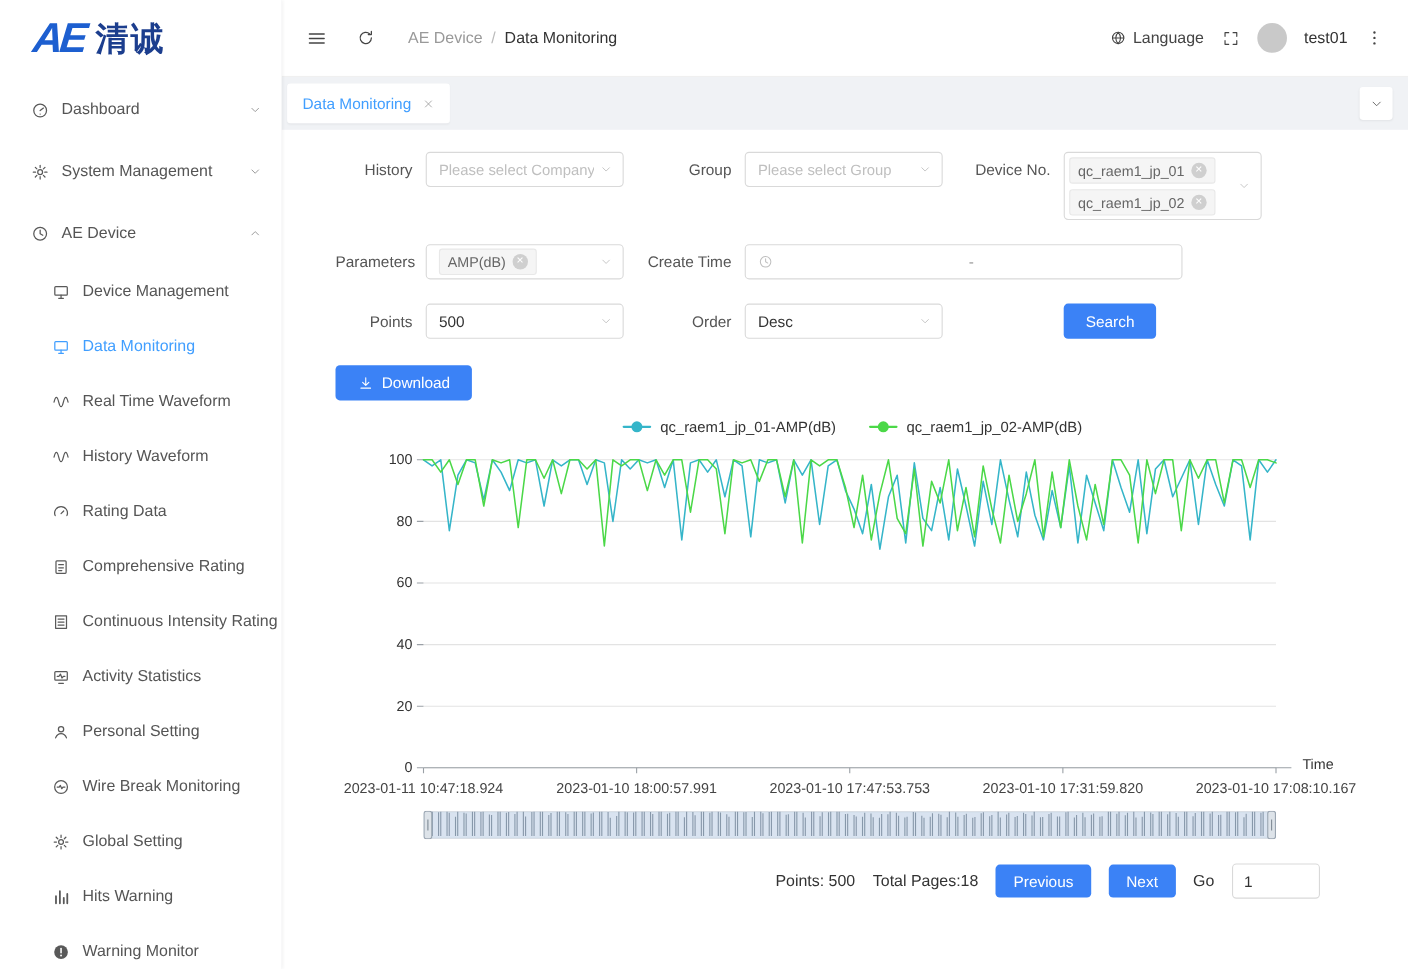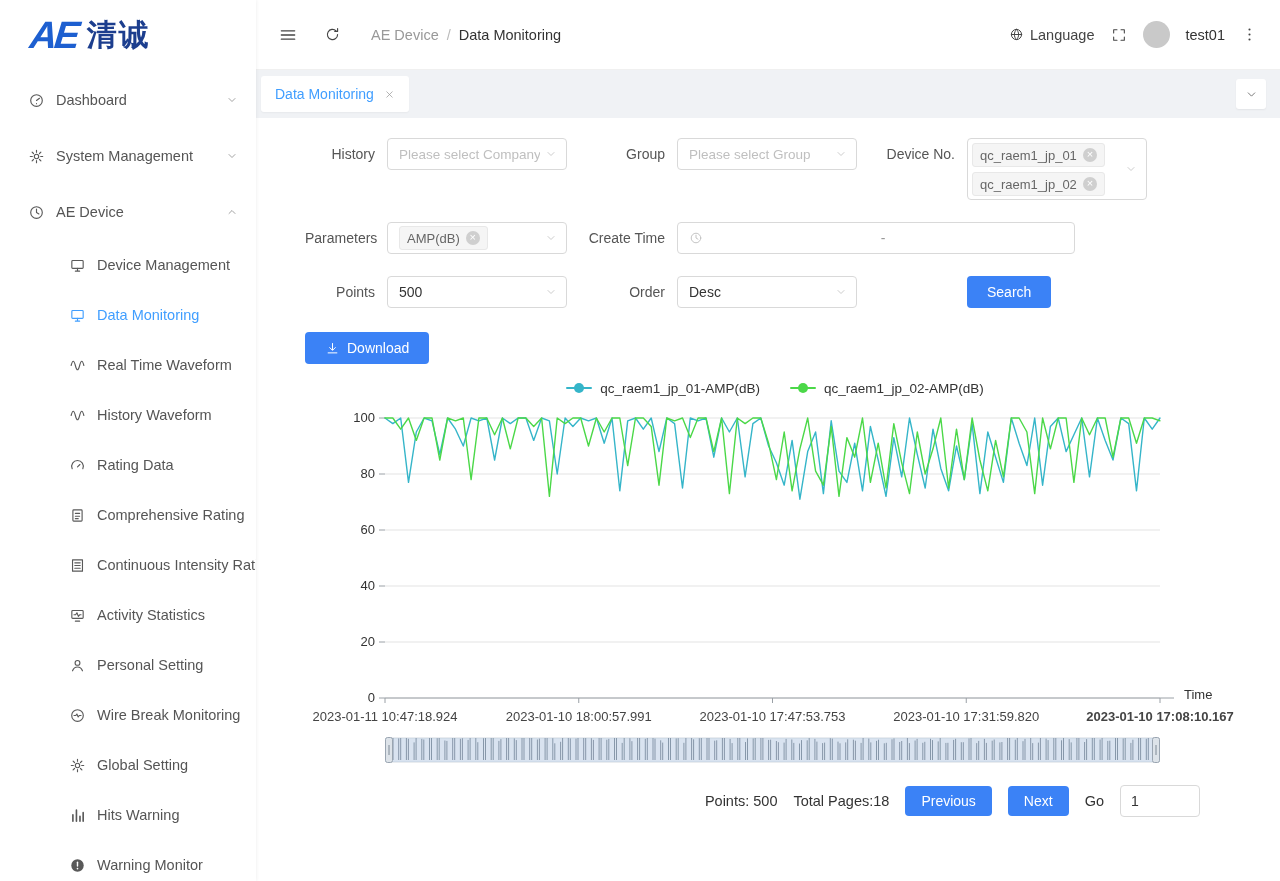--- a/index.html
+++ b/index.html
@@ -11,21 +11,21 @@
   
   .sidebar { width:256px; background:#fff; flex-shrink:0; box-shadow:1px 0 3px rgba(0,0,0,.05); z-index:3; overflow:hidden; }
   .logo { height:70px; display:flex; align-items:center; padding-left:30px; gap:10px; }
   .logo-ae { font-size:38px; font-weight:900; font-style:italic; color:#1d5fd0; letter-spacing:-3px; transform:skewX(-6deg); }
   .logo-cn { font-size:30px; font-weight:700; color:#1c3e8e; letter-spacing:2px; }
   .menu { padding-top:2px; }
   .menu-item { height:56px; display:flex; align-items:center; padding:0 18px 0 28px; color:#555; font-size:14.5px; cursor:pointer; }
   .menu-item .mi-icon { margin-right:11px; color:#595959; display:flex; }
   .menu-item .mi-label { flex:1; white-space:nowrap; }
   .menu-item .mi-chev { color:#8c8c8c; display:flex; }
-  .sub-item { height:50px; padding-left:69px; }
+  .sub-item { height:50px; padding-left:47px; }
   .menu-item.active, .menu-item.active .mi-icon { color:#409eff; }
 
   
   .main { flex:1; display:flex; flex-direction:column; min-width:0; }
   .header { height:70px; background:#fff; display:flex; align-items:center; padding:0 22px; gap:0; border-bottom:1px solid #f0f0f0; }
   .hicon { color:#444; cursor:pointer; display:flex; }
   .hamburger { margin-right:26px; }
   .refresh { margin-right:30px; }
   .breadcrumb { display:flex; align-items:center; gap:8px; font-size:14.5px; }
   .bc-dim { color:#999; }
@@ -478,21 +478,21 @@
               <line x1="855" y1="286" x2="855" y2="291" stroke="#9aa0a6" stroke-width="1"></line>
               <polyline points="80.0,6.0 87.8,11.6 95.7,6.0 103.5,70.4 111.3,20.0 119.1,6.0 127.0,8.8 134.8,42.4 142.6,6.0 150.5,17.2 158.3,34.0 166.1,6.0 173.9,8.8 181.8,6.0 189.6,48.0 197.4,6.0 205.3,11.6 213.1,6.0 220.9,6.0 228.7,28.4 236.6,6.0 244.4,8.8 252.2,62.0 260.1,6.0 267.9,14.4 275.7,6.0 283.5,8.8 291.4,6.0 299.2,31.2 307.0,6.0 314.8,78.8 322.7,8.8 330.5,6.0 338.3,17.2 346.2,6.0 354.0,39.6 361.8,6.0 369.6,11.6 377.5,76.0 385.3,6.0 393.1,8.8 401.0,6.0 408.8,45.2 416.6,6.0 424.4,20.0 432.3,6.0 440.1,64.8 447.9,11.6 455.8,6.0 463.6,34.0 471.4,50.8 479.2,73.2 487.1,28.4 494.9,87.2 502.7,39.6 510.6,20.0 518.4,81.6 526.2,8.8 534.0,59.2 541.9,70.4 549.7,31.2 557.5,78.8 565.4,14.4 573.2,48.0 581.0,84.4 588.8,25.6 596.7,64.8 604.5,6.0 612.3,42.4 620.2,76.0 628.0,17.2 635.8,56.4 643.6,78.8 651.5,34.0 659.3,67.6 667.1,11.6 674.9,81.6 682.8,20.0 690.6,45.2 698.4,70.4 706.3,6.0 714.1,31.2 721.9,53.6 729.7,6.0 737.6,73.2 745.4,14.4 753.2,6.0 761.1,39.6 768.9,22.8 776.7,6.0 784.5,64.8 792.4,6.0 800.2,28.4 808.0,48.0 815.9,6.0 823.7,11.6 831.5,78.8 839.3,6.0 847.2,17.2 855.0,6.0" fill="none" stroke="#35b5c9" stroke-width="1.4" stroke-linejoin="round" stroke-linecap="round"></polyline>
               <polyline points="80.0,6.0 87.8,6.0 95.7,17.2 103.5,6.0 111.3,28.4 119.1,6.0 127.0,6.0 134.8,48.0 142.6,6.0 150.5,8.8 158.3,6.0 166.1,67.6 173.9,6.0 181.8,6.0 189.6,22.8 197.4,6.0 205.3,36.8 213.1,6.0 220.9,6.0 228.7,14.4 236.6,6.0 244.4,84.4 252.2,6.0 260.1,11.6 267.9,6.0 275.7,6.0 283.5,34.0 291.4,6.0 299.2,20.0 307.0,6.0 314.8,6.0 322.7,53.6 330.5,6.0 338.3,6.0 346.2,14.4 354.0,73.2 361.8,6.0 369.6,8.8 377.5,6.0 385.3,25.6 393.1,6.0 401.0,6.0 408.8,39.6 416.6,6.0 424.4,81.6 432.3,6.0 440.1,11.6 447.9,6.0 455.8,6.0 463.6,31.2 471.4,67.6 479.2,20.0 487.1,78.8 494.9,36.8 502.7,6.0 510.6,59.2 518.4,73.2 526.2,14.4 534.0,84.4 541.9,25.6 549.7,45.2 557.5,6.0 565.4,70.4 573.2,31.2 581.0,76.0 588.8,11.6 596.7,50.8 604.5,81.6 612.3,20.0 620.2,62.0 628.0,36.8 635.8,6.0 643.6,76.0 651.5,17.2 659.3,67.6 667.1,6.0 674.9,48.0 682.8,78.8 690.6,28.4 698.4,64.8 706.3,6.0 714.1,6.0 721.9,20.0 729.7,81.6 737.6,6.0 745.4,36.8 753.2,6.0 761.1,6.0 768.9,70.4 776.7,6.0 784.5,22.8 792.4,6.0 800.2,6.0 808.0,45.2 815.9,6.0 823.7,6.0 831.5,31.2 839.3,6.0 847.2,6.0 855.0,8.8" fill="none" stroke="#4bd848" stroke-width="1.4" stroke-linejoin="round" stroke-linecap="round"></polyline>
             </svg></div>
         <div class="xlabels" id="xlabels">
           <span class="timelabel">Time</span>
         <span class="xlab" style="left: 0%;">2023-01-11 10:47:18.924</span>
             <span class="xlab" style="left: 25%;">2023-01-10 18:00:57.991</span>
             <span class="xlab" style="left: 50%;">2023-01-10 17:47:53.753</span>
             <span class="xlab" style="left: 75%;">2023-01-10 17:31:59.820</span>
-            <span class="xlab" style="left: 100%; font-weight: bold;">2023-01-10 17:08:10.167</span>
+            <span class="xlab" style="left: 100%;">2023-01-10 17:08:10.167</span>
           </div>
         <div class="slider" id="slider"><svg width="775" height="26" viewBox="0 0 775 26">
               <rect x="0" y="1" width="775" height="24" rx="3" fill="#e6eaef" stroke="#d3d9e0"></rect>
               <line x1="6.0" y1="23" x2="6.0" y2="1.0" stroke="#8e98a3" stroke-width="1"></line>
               <line x1="13.7" y1="23" x2="13.7" y2="1.4" stroke="#8e98a3" stroke-width="1"></line>
               <line x1="21.4" y1="23" x2="21.4" y2="1.0" stroke="#8e98a3" stroke-width="1"></line>
               <line x1="29.1" y1="23" x2="29.1" y2="5.4" stroke="#8e98a3" stroke-width="1"></line>
               <line x1="36.8" y1="23" x2="36.8" y2="1.9" stroke="#8e98a3" stroke-width="1"></line>
               <line x1="44.5" y1="23" x2="44.5" y2="1.0" stroke="#8e98a3" stroke-width="1"></line>
               <line x1="52.2" y1="23" x2="52.2" y2="1.2" stroke="#8e98a3" stroke-width="1"></line>

